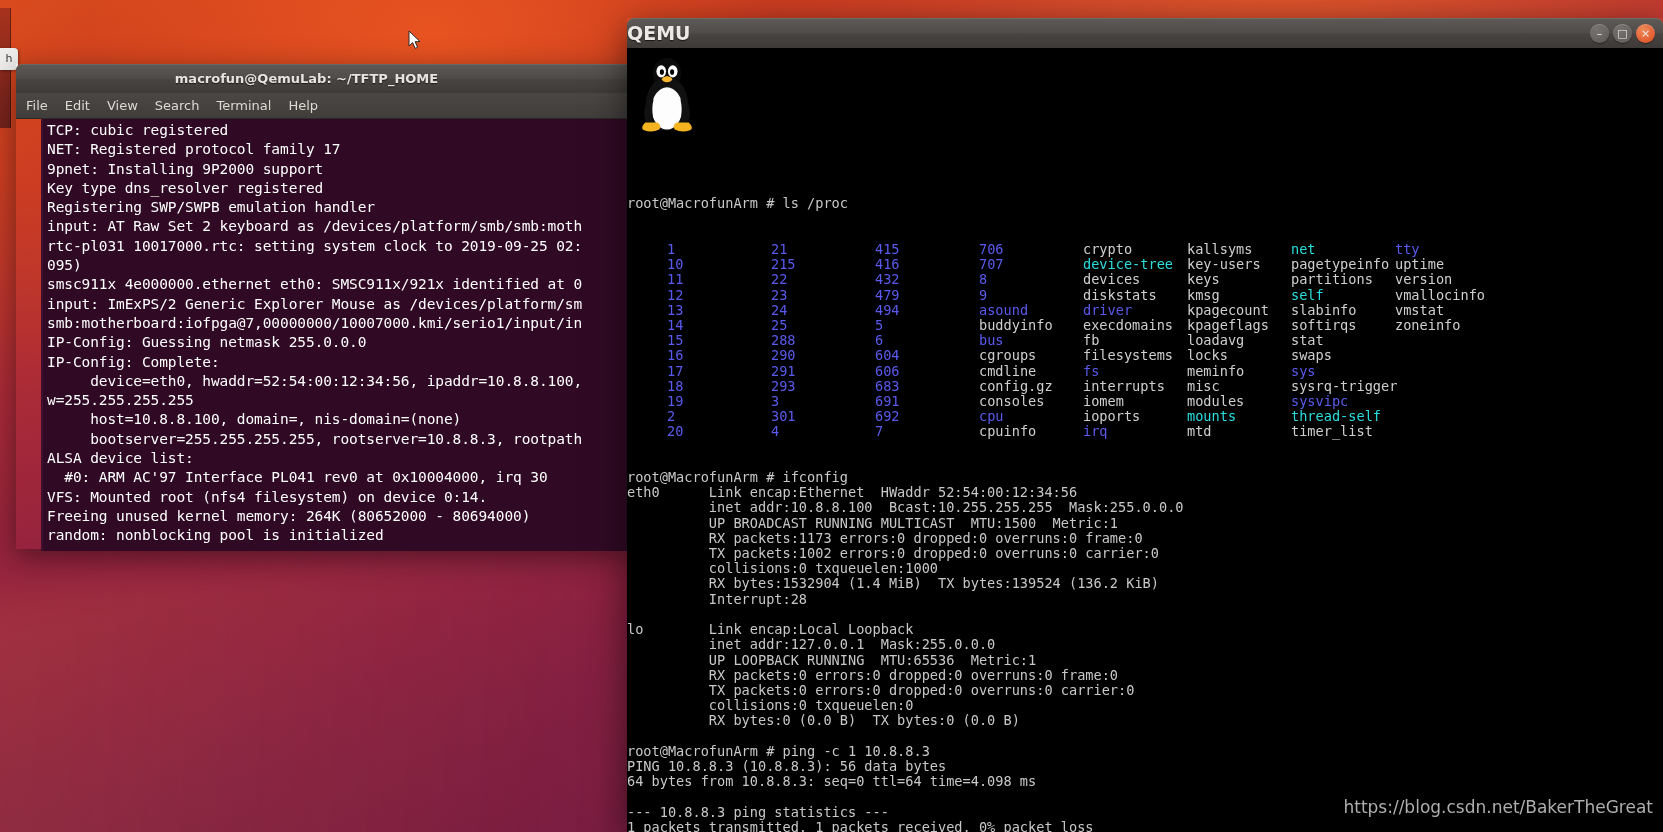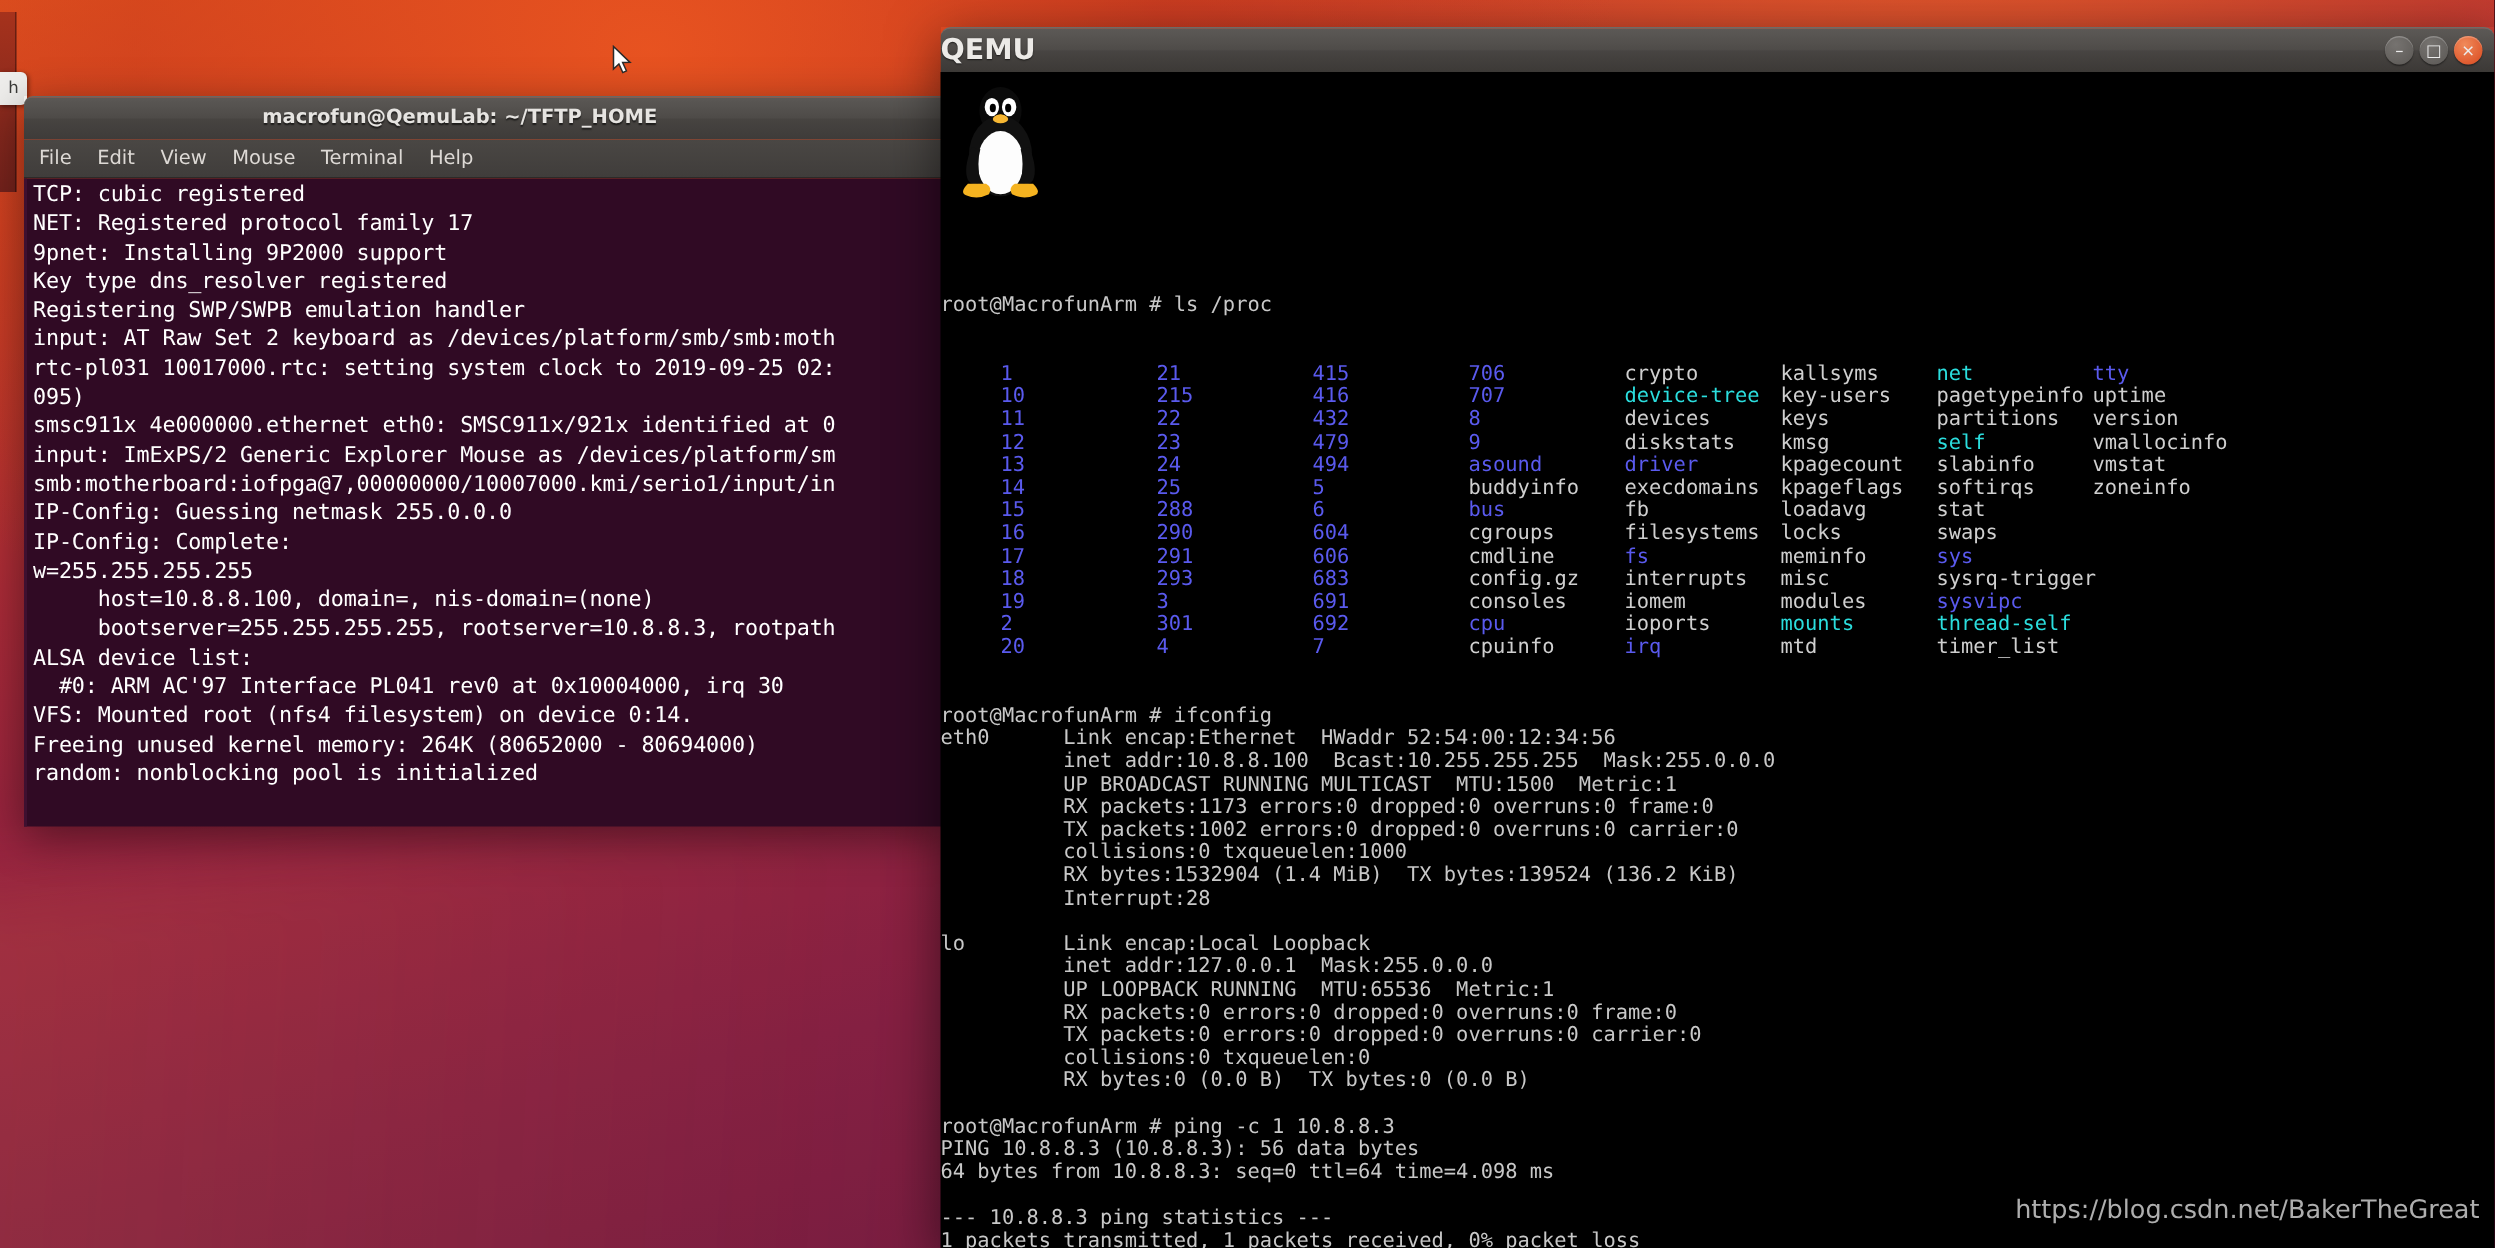--- a/index.html
+++ b/index.html
@@ -123,20 +123,21 @@
     white-space: nowrap;
   }
   .gterm-body {
     height: 432px;
     background: #300a24;
     overflow: hidden;
     padding: 2px 0 0 4px;
     box-sizing: border-box;
     border-left: 2px solid #3e1030;
     position: relative;
+    margin-left: 25px;
   }
   .gterm-line {
     color: #ffffff;
     font-family: "DejaVu Sans Mono", monospace;
     font-size: 14.5px;
     line-height: 19.3px;
     white-space: pre;
     letter-spacing: -0.1px;
   }
 
@@ -253,39 +254,40 @@
   <div class="launcher-tab">h</div>
 
   <div class="gterm">
     <div class="gterm-titlebar">
       <div class="gterm-title">macrofun@QemuLab: ~/TFTP_HOME</div>
     </div>
     <div class="gterm-menubar">
       <div class="gterm-menuitem">File</div>
       <div class="gterm-menuitem">Edit</div>
       <div class="gterm-menuitem">View</div>
-      <div class="gterm-menuitem">Mouse</div>
+      <div class="gterm-menuitem">Search</div>
       <div class="gterm-menuitem">Terminal</div>
       <div class="gterm-menuitem">Help</div>
     </div>
     <div class="gterm-body">
       <div id="gterm-lines">
           <div class="gterm-line">TCP: cubic registered</div>
           <div class="gterm-line">NET: Registered protocol family 17</div>
           <div class="gterm-line">9pnet: Installing 9P2000 support</div>
           <div class="gterm-line">Key type dns_resolver registered</div>
           <div class="gterm-line">Registering SWP/SWPB emulation handler</div>
           <div class="gterm-line">input: AT Raw Set 2 keyboard as /devices/platform/smb/smb:moth</div>
           <div class="gterm-line">rtc-pl031 10017000.rtc: setting system clock to 2019-09-25 02:</div>
           <div class="gterm-line">095)</div>
           <div class="gterm-line">smsc911x 4e000000.ethernet eth0: SMSC911x/921x identified at 0</div>
           <div class="gterm-line">input: ImExPS/2 Generic Explorer Mouse as /devices/platform/sm</div>
           <div class="gterm-line">smb:motherboard:iofpga@7,00000000/10007000.kmi/serio1/input/in</div>
           <div class="gterm-line">IP-Config: Guessing netmask 255.0.0.0</div>
           <div class="gterm-line">IP-Config: Complete:</div>
+          <div class="gterm-line">     device=eth0, hwaddr=52:54:00:12:34:56, ipaddr=10.8.8.100,</div>
           <div class="gterm-line">w=255.255.255.255</div>
           <div class="gterm-line">     host=10.8.8.100, domain=, nis-domain=(none)</div>
           <div class="gterm-line">     bootserver=255.255.255.255, rootserver=10.8.8.3, rootpath</div>
           <div class="gterm-line">ALSA device list:</div>
           <div class="gterm-line">  #0: ARM AC'97 Interface PL041 rev0 at 0x10004000, irq 30</div>
           <div class="gterm-line">VFS: Mounted root (nfs4 filesystem) on device 0:14.</div>
           <div class="gterm-line">Freeing unused kernel memory: 264K (80652000 - 80694000)</div>
           <div class="gterm-line">random: nonblocking pool is initialized</div>
         </div>
 

